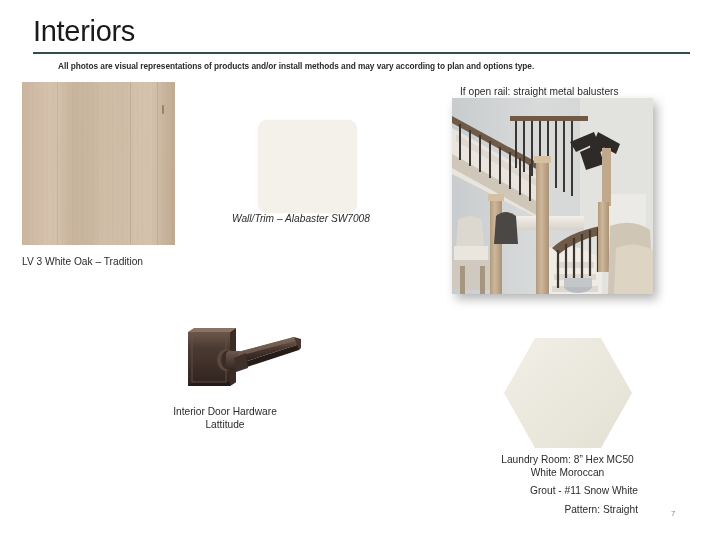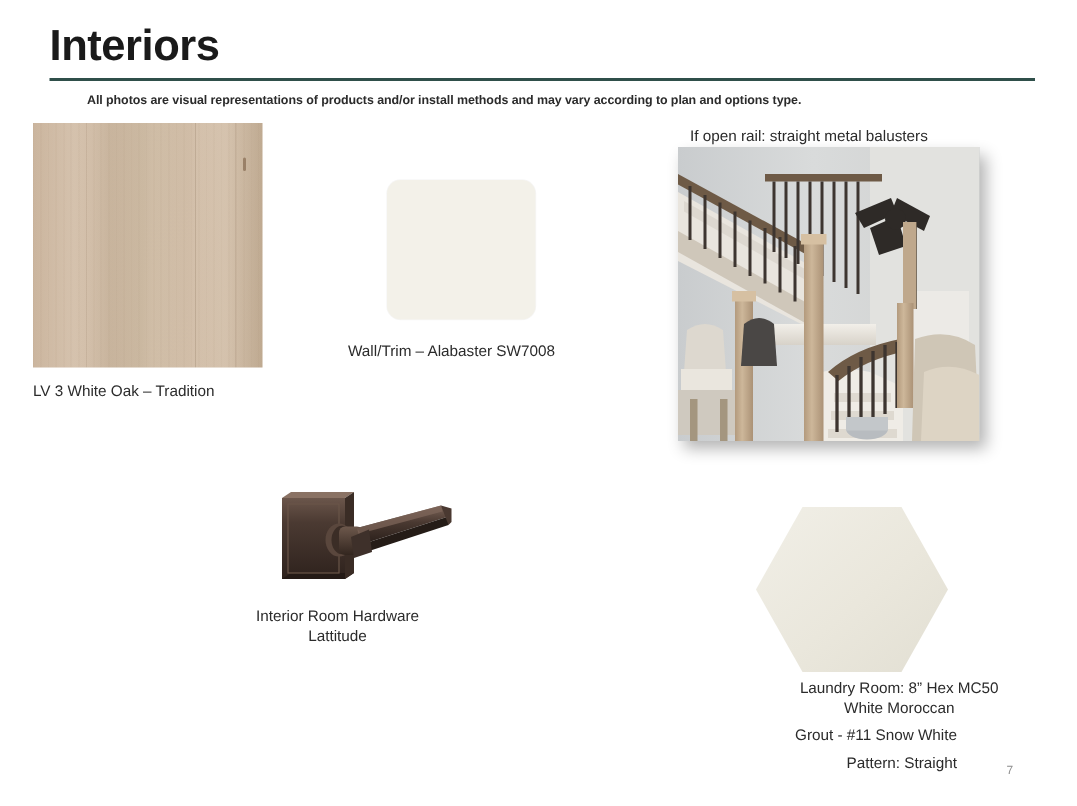--- a/index.html
+++ b/index.html
@@ -18,21 +18,21 @@
     background: #ffffff;
     overflow: hidden;
   }
 
   
   #page-title {
     position: absolute;
     left: 33px;
     top: 16px;
     font-size: 29px;
-    font-weight: bold;
+    font-weight: normal;
     letter-spacing: -0.3px;
     color: #1a1a1a;
     line-height: 1.1;
   }
   #title-rule {
     position: absolute;
     left: 33px;
     top: 52px;
     width: 657px;
     height: 2px;
@@ -117,21 +117,21 @@
   #paint-swatch {
     position: absolute;
     left: 258px;
     top: 120px;
     width: 99px;
     height: 93px;
     background: #f3f1e9;
     border-radius: 9px;
     box-shadow: 0 0 0 0.5px rgba(0,0,0,0.035);
   }
-  #paint-caption { left: 232px; top: 228px; }
+  #paint-caption { left: 232px; top: 212px; font-style: italic; }
 
   
   #stair-photo {
     position: absolute;
     left: 452px;
     top: 98px;
     width: 201px;
     height: 196px;
     background: #cfd2d1;
     overflow: hidden;
@@ -156,21 +156,21 @@
   }
 
   
   #hex-tile {
     position: absolute;
     left: 503px;
     top: 337px;
     width: 130px;
     height: 112px;
   }
-  #tile-caption-1 { left: 497px; top: 453px; width: 141px; text-align: center; margin-left: 32px; }
+  #tile-caption-1 { left: 497px; top: 453px; width: 141px; text-align: center; }
   #tile-caption-2 { left: 497px; top: 484px; width: 141px; text-align: right; }
   #tile-caption-3 { left: 497px; top: 503px; width: 141px; text-align: right; }
 
   
   #page-number {
     position: absolute;
     left: 671px;
     top: 509px;
     font-size: 8px;
     color: #8c8c8c;
@@ -337,21 +337,21 @@
       <polygon points="56,30 112,15 118,22 62,40" fill="url(#bronzeL)"></polygon>
       <polygon points="56,30 112,15 113,19 57,34" fill="#7d665a" opacity="0.75"></polygon>
       <polygon points="62,40 118,22 117,28 62,46" fill="#251c17"></polygon>
 
       <polygon points="52,36 64,31 66,46 54,50" fill="#3e302a"></polygon>
 
       <polygon points="112,15 119,17 119,26 117,28" fill="#4a3931"></polygon>
     </svg>
   </div>
   <div class="caption center" id="hardware-caption">
-    <div>Interior Room Hardware</div>
+    <div>Interior Door Hardware</div>
     <div>Lattitude</div>
   </div>
 
   <div id="hex-tile">
     <svg viewBox="0 0 130 112" width="130" height="112">
       <defs>
         <linearGradient id="tileg" x1="0" y1="0" x2="1" y2="1">
           <stop offset="0%" stop-color="#f1efe7"></stop>
           <stop offset="55%" stop-color="#eae7dc"></stop>
           <stop offset="100%" stop-color="#e2dfd3"></stop>

